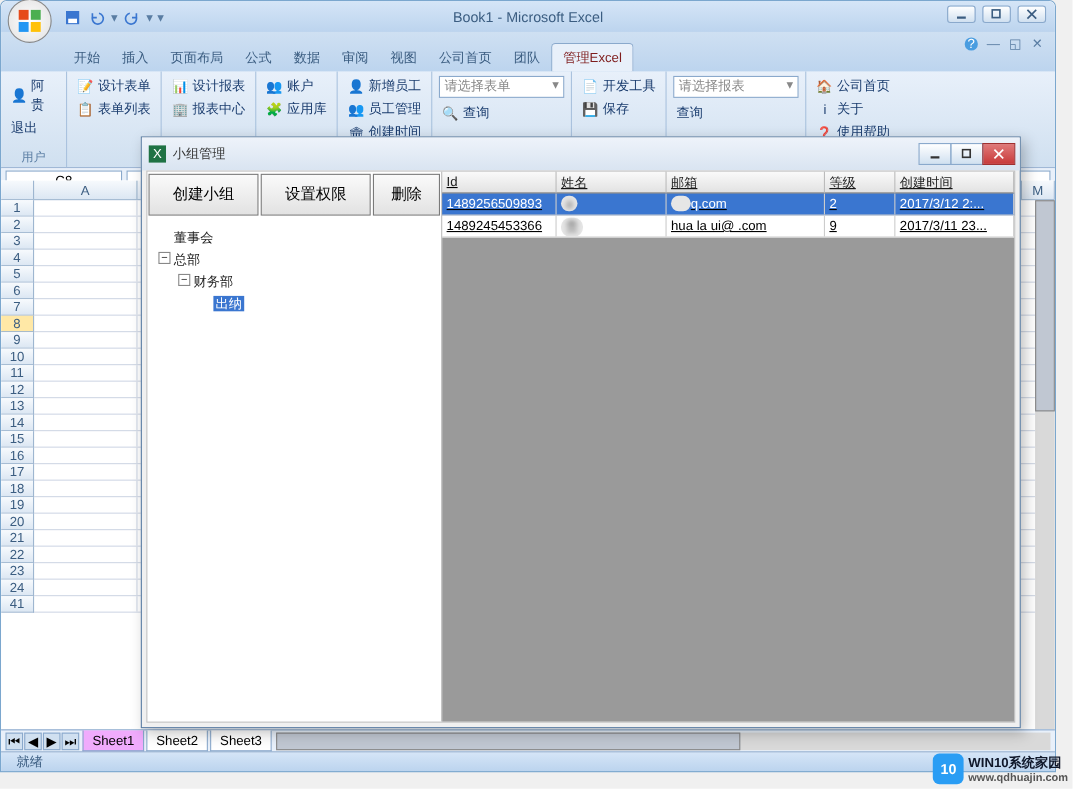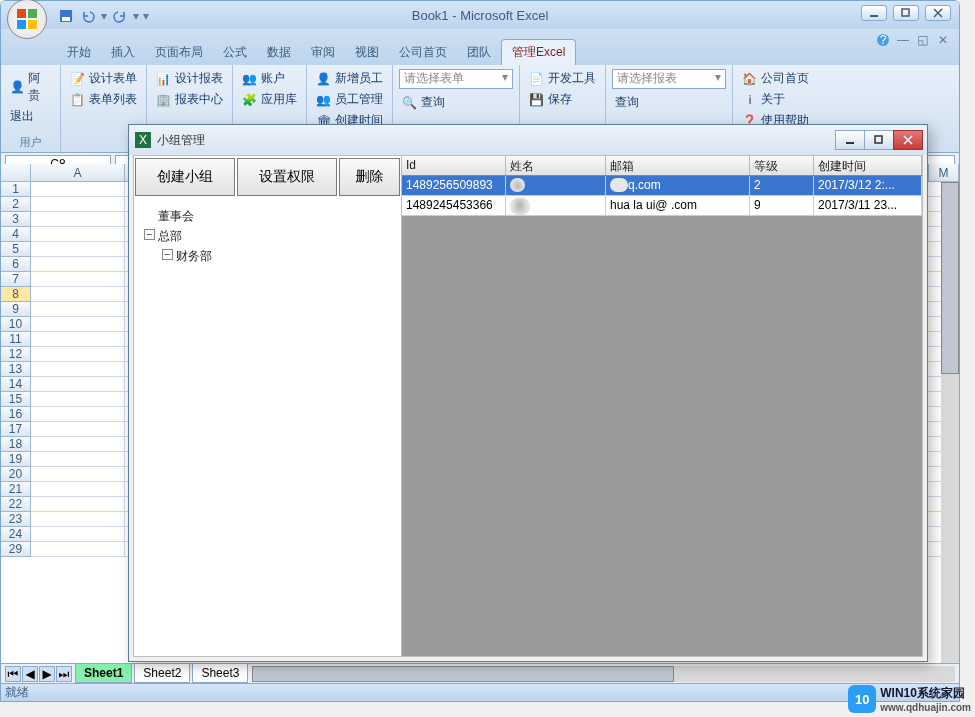--- a/index.html
+++ b/index.html
@@ -48,25 +48,25 @@
 .row-h.sel { background: #ffe8a6; }
 .cells { position: absolute; left: 30px; top: 0; right: 0; bottom: 0; }
 .cell-row { height: 15px; border-bottom: 1px solid #d0d7e5; display: flex; }
 .cell { border-right: 1px solid #d0d7e5; height: 100%; }
 
 
 .sheettabs { position: absolute; bottom: 18px; left: 0; right: 0; height: 20px; background: #e8f0fa; border-top: 1px solid #8aa9cc; display: flex; align-items: center; }
 .sheet-nav { display: flex; margin-left: 4px; }
 .sheet-nav-btn { width: 16px; height: 16px; border: 1px solid #8aa9cc; background: #d0e0f0; margin-right: 1px; display: flex; align-items: center; justify-content: center; cursor: pointer; }
 .sheet-tab { padding: 2px 8px; background: #fff; border: 1px solid #8aa9cc; border-top: none; margin-left: 2px; cursor: pointer; }
-.sheet-tab.active { background: #86efac; font-weight: bold; }
+.sheet-tab.active { background: #f0abfc; font-weight: normal; }
 .hscroll { flex: 1; height: 16px; background: #d9d9d9; margin: 0 4px; position: relative; }
 .hscroll-thumb { position: absolute; left: 0; top: 0; width: 60%; height: 100%; background: #c0c7d2; border: 1px solid #888; }
 
-.statusbar { position: absolute; bottom: 0; left: 0; right: 0; height: 18px; background: linear-gradient(#d5e5f7,#bcd4ee); border-top: 1px solid #8aa9cc; display: flex; align-items: center; justify-content: space-between; padding: 0 4px; color: #3b5d81; }
+.statusbar { position: absolute; bottom: 0; left: 0; right: 0; height: 18px; background: linear-gradient(#d5e5f7,#bcd4ee); border-top: 1px solid #8aa9cc; display: flex; align-items: center; justify-content: space-between; padding: 0 14px; color: #3b5d81; }
 .status-right { display: flex; align-items: center; gap: 4px; }
 .view-btn { width: 18px; height: 14px; border: 1px solid #8aa9cc; background: #e8f0fa; cursor: pointer; }
 .zoom-slider { width: 80px; height: 4px; background: #8aa9cc; position: relative; }
 .zoom-handle { position: absolute; left: 38px; top: -4px; width: 6px; height: 12px; background: #5a7da3; border-radius: 2px; }
 
 .vscroll { position: absolute; right: 0; top: 18px; bottom: 0; width: 18px; background: #d9d9d9; }
 .vscroll-thumb { position: absolute; top: 0; left: 0; right: 0; height: 40%; background: #c0c7d2; border: 1px solid #888; }
 
 
 .dlg { position: absolute; top: 124px; left: 128px; width: 800px; height: 538px; background: #f0f0f0; border: 1px solid #5a7da3; box-shadow: 4px 4px 12px rgba(0,0,0,0.25); }
@@ -79,21 +79,21 @@
 .dlg-body { position: absolute; top: 30px; left: 4px; right: 4px; bottom: 4px; background: #fff; border: 1px solid #bfbfbf; display: flex; }
 .dlg-left { width: 268px; border-right: 1px solid #bfbfbf; display: flex; flex-direction: column; }
 .dlg-toolbar { height: 42px; display: flex; }
 .dlg-tbtn { flex: 1; border: 1px solid #7a7a7a; background: linear-gradient(#fafafa,#e2e2e2); display: flex; align-items: center; justify-content: center; font-size: 14px; cursor: pointer; margin: 2px 1px; }
 .tree { flex: 1; padding: 8px 6px; font-size: 14px; color: #222; overflow: auto; }
 .tree ul { list-style: none; padding-left: 18px; }
 .tree li { line-height: 20px; position: relative; }
 .tree .toggle { position: absolute; left: -14px; top: 3px; width: 11px; height: 11px; border: 1px solid #888; background: #fff; text-align: center; line-height: 9px; font-size: 10px; cursor: pointer; }
 .tree .sel { background: #3a76d0; color: #fff; padding: 0 2px; }
 
-.dlg-right { flex: 1; background: #9a9a9a; display: flex; flex-direction: column; }
+.dlg-right { flex: 1; background: #9a9a9a; display: flex; flex-direction: column; text-decoration: underline; }
 .tbl-head { height: 20px; background: linear-gradient(#fafafa,#e2e2e2); display: flex; border-bottom: 1px solid #888; }
 .tbl-h { border-right: 1px solid #bbb; padding: 2px 4px; color: #222; }
 .tbl-row { height: 20px; display: flex; background: #fff; border-bottom: 1px solid #ccc; }
 .tbl-row.sel { background: #3a76d0; color: #fff; }
 .tbl-c { border-right: 1px solid #ccc; padding: 2px 4px; overflow: hidden; white-space: nowrap; }
 .blur { color: transparent; text-shadow: 0 0 5px rgba(0,0,0,0.6); background: #e6e6e6; border-radius: 8px; display: inline-block; padding: 0 4px; }
 
 
 .watermark { position: absolute; right: 4px; bottom: 4px; display: flex; align-items: center; gap: 4px; font-size: 14px; font-weight: bold; }
 .wm-logo { width: 28px; height: 28px; background: #2a9df4; border-radius: 6px; color: #fff; display: flex; align-items: center; justify-content: center; font-size: 13px; }
@@ -337,21 +337,21 @@
           <div class="row-h">15</div>
           <div class="row-h">16</div>
           <div class="row-h">17</div>
           <div class="row-h">18</div>
           <div class="row-h">19</div>
           <div class="row-h">20</div>
           <div class="row-h">21</div>
           <div class="row-h">22</div>
           <div class="row-h">23</div>
           <div class="row-h">24</div>
-          <div class="row-h">29</div>
+          <div class="row-h">41</div>
         </div>
       <div class="cells" id="cells">
           <div class="cell-row">
             <div class="cell" style="width: 94px;"></div>
           </div>
           <div class="cell-row">
             <div class="cell" style="width: 94px;"></div>
           </div>
           <div class="cell-row">
             <div class="cell" style="width: 94px;"></div>
@@ -485,20 +485,21 @@
         <div class="dlg-tbtn">设置权限</div>
         <div class="dlg-tbtn" style="flex:0.6">删除</div>
       </div>
       <div class="tree">
         <ul>
           <li><span>董事会</span></li>
           <li><span class="toggle">−</span><span>总部</span>
             <ul>
               <li><span class="toggle">−</span><span>财务部</span>
                 <ul>
+                  <li><span class="sel">出纳</span></li>
                 </ul>
               </li>
             </ul>
           </li>
         </ul>
       </div>
     </div>
 
     <div class="dlg-right">
       <div class="tbl-head">

